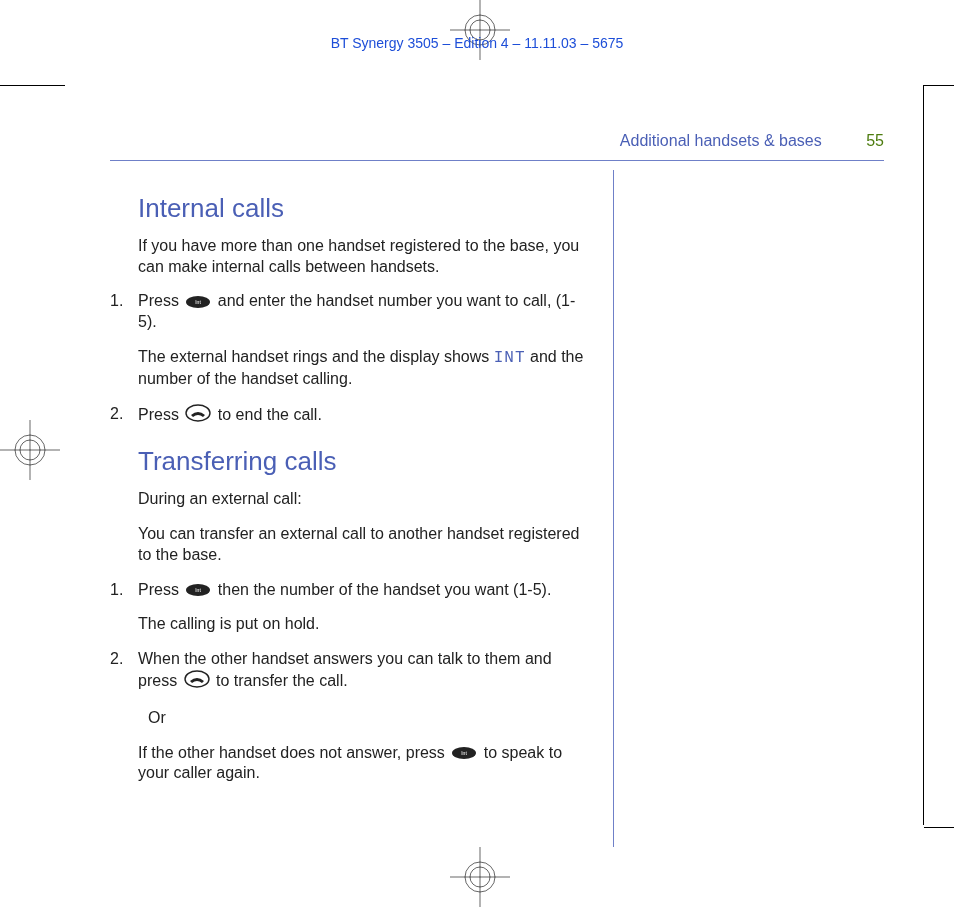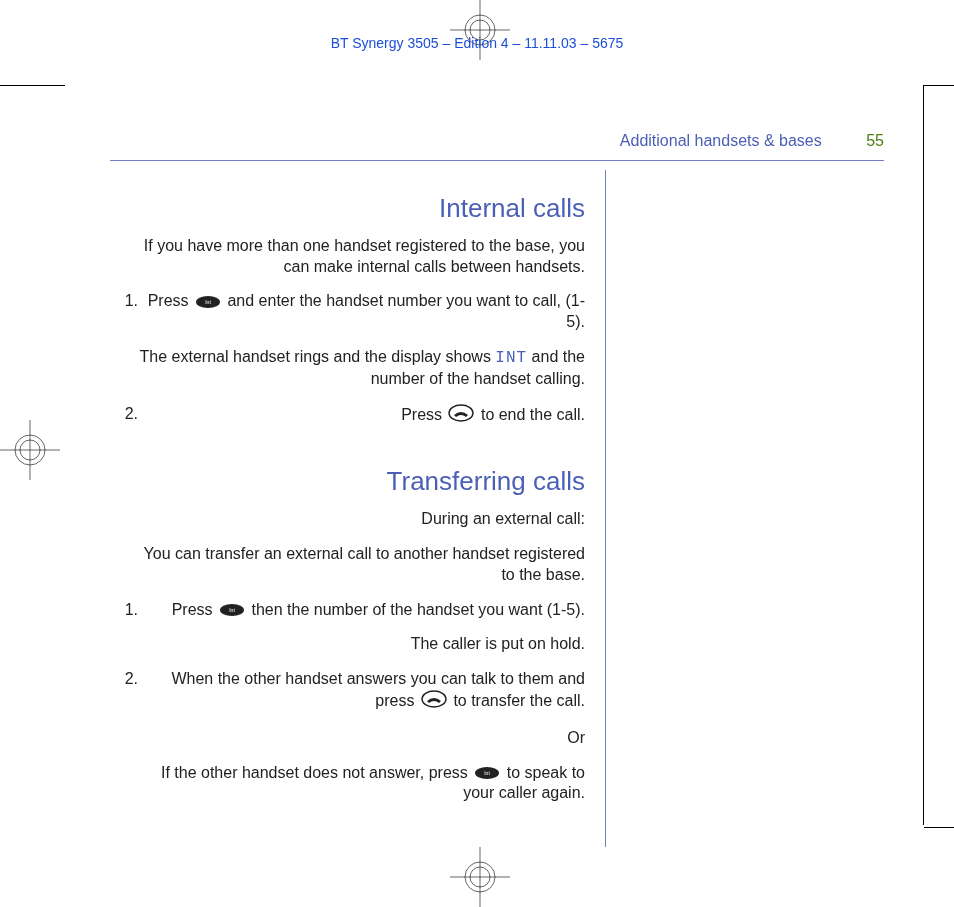--- a/index.html
+++ b/index.html
@@ -74,25 +74,24 @@
   .content-cols {
     position: absolute;
     left: 110px;
     top: 170px;
     right: 70px;
     bottom: 60px;
     display: flex;
   }
   .col-left {
     width: 475px;
-    padding-right: 20px;
+    padding-right: 28px;
     border-right: 0.6px solid #6f80c8;
     font-size: 16px;
     line-height: 1.30;
-    text-align: right;
   }
   .col-right { flex: 1; }
   h2.section {
     color: #4a5fb5;
     font-weight: 400;
     font-size: 26px;
     margin: 22px 0 10px 28px;
   }
   .para { margin: 0 0 14px 28px; }
   .step-row { display: flex; margin: 0 0 14px 0; }
@@ -176,47 +175,47 @@
       <div class="step-body">
         <span>Press </span><span class="endcall-btn">
           <svg width="26" height="18">
               <ellipse cx="13" cy="9" rx="12" ry="8" fill="none" stroke="#222" stroke-width="1.4"></ellipse>
               <path d="M6 11 Q13 5 20 11 L18 13 Q13 9 8 13 Z" fill="#222"></path>
             </svg>
         </span><span> to end the call.</span>
       </div>
     </div>
 
-    <h2 class="section" style="margin-top:38px;">Transferring calls</h2>
+    <h2 class="section" style="margin-top:18px;">Transferring calls</h2>
     <p class="para">During an external call:</p>
     <p class="para">You can transfer an external call to another handset registered to the base.</p>
 
     <div class="step-row">
       <div class="step-num">1.</div>
       <div class="step-body">
         <span>Press </span><span class="int-btn">
           <svg width="26" height="14">
               <ellipse cx="13" cy="7" rx="12" ry="6" fill="#222"></ellipse>
               <text x="13" y="9" font-size="5" fill="#fff" text-anchor="middle" font-family="Arial">Int</text>
             </svg>
         </span><span> then the number of the handset you want (1-5).</span>
-        <p style="margin:14px 0 0 0;">The caller is put on hold.</p>
+        <p style="margin:14px 0 0 0;">The calling is put on hold.</p>
       </div>
     </div>
 
     <div class="step-row">
       <div class="step-num">2.</div>
       <div class="step-body">
         <span>When the other handset answers you can talk to them and press </span><span class="endcall-btn">
           <svg width="26" height="18">
               <ellipse cx="13" cy="9" rx="12" ry="8" fill="none" stroke="#222" stroke-width="1.4"></ellipse>
               <path d="M6 11 Q13 5 20 11 L18 13 Q13 9 8 13 Z" fill="#222"></path>
             </svg>
         </span><span> to transfer the call.</span>
-        <p style="margin:14px 0 0 16px;">Or</p>
+        <p style="margin:14px 0 0 10px;">Or</p>
         <p style="margin:14px 0 0 0;">
           <span>If the other handset does not answer, press </span><span class="int-btn">
             <svg width="26" height="14">
                 <ellipse cx="13" cy="7" rx="12" ry="6" fill="#222"></ellipse>
                 <text x="13" y="9" font-size="5" fill="#fff" text-anchor="middle" font-family="Arial">Int</text>
               </svg>
           </span><span> to speak to your caller again.</span>
         </p>
       </div>
     </div>

